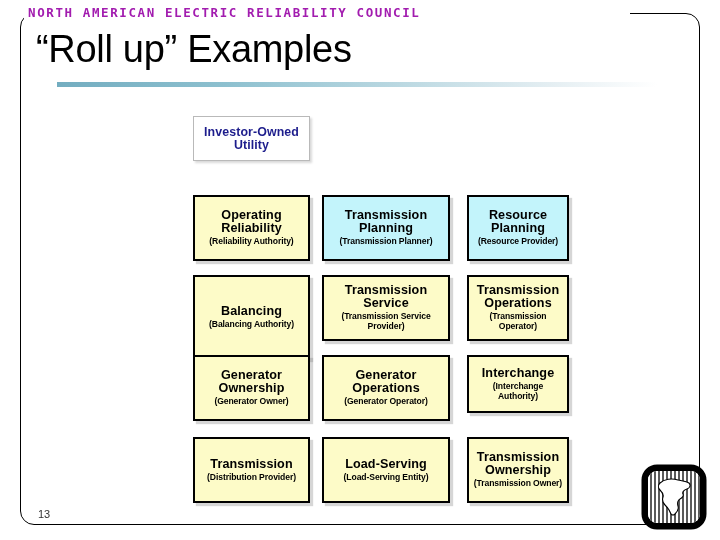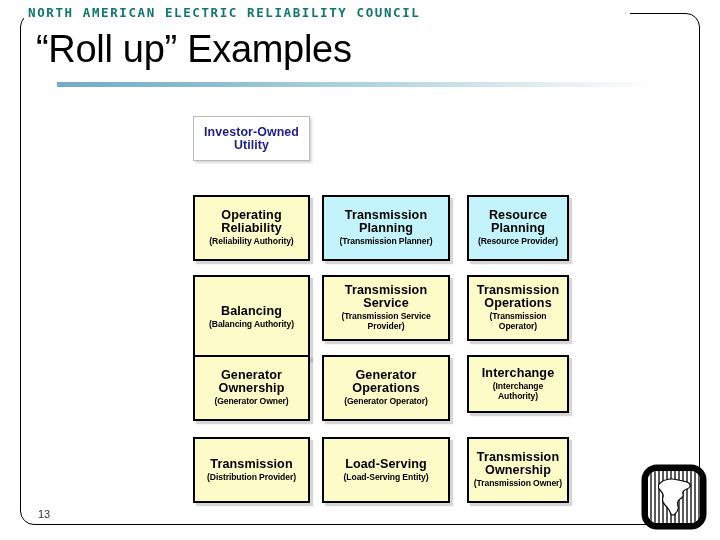--- a/index.html
+++ b/index.html
@@ -41,21 +41,21 @@
     background: #ffffff;
   }
   #legend-text {
     position: absolute;
     left: 28px;
     top: 5px;
     font-family: "DejaVu Sans Mono", monospace;
     font-weight: bold;
     font-size: 12.5px;
     letter-spacing: 1.6px;
-    color: #0f766e;
+    color: #a21caf;
     white-space: nowrap;
     line-height: 16px;
     transform: scaleY(1.02);
     transform-origin: left top;
   }
 
   
   #title {
     position: absolute;
     left: 36px;

